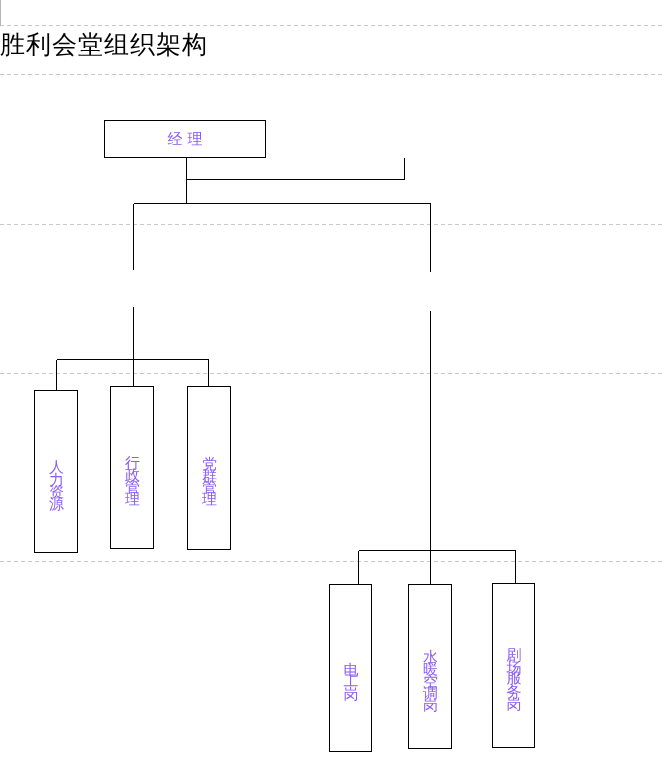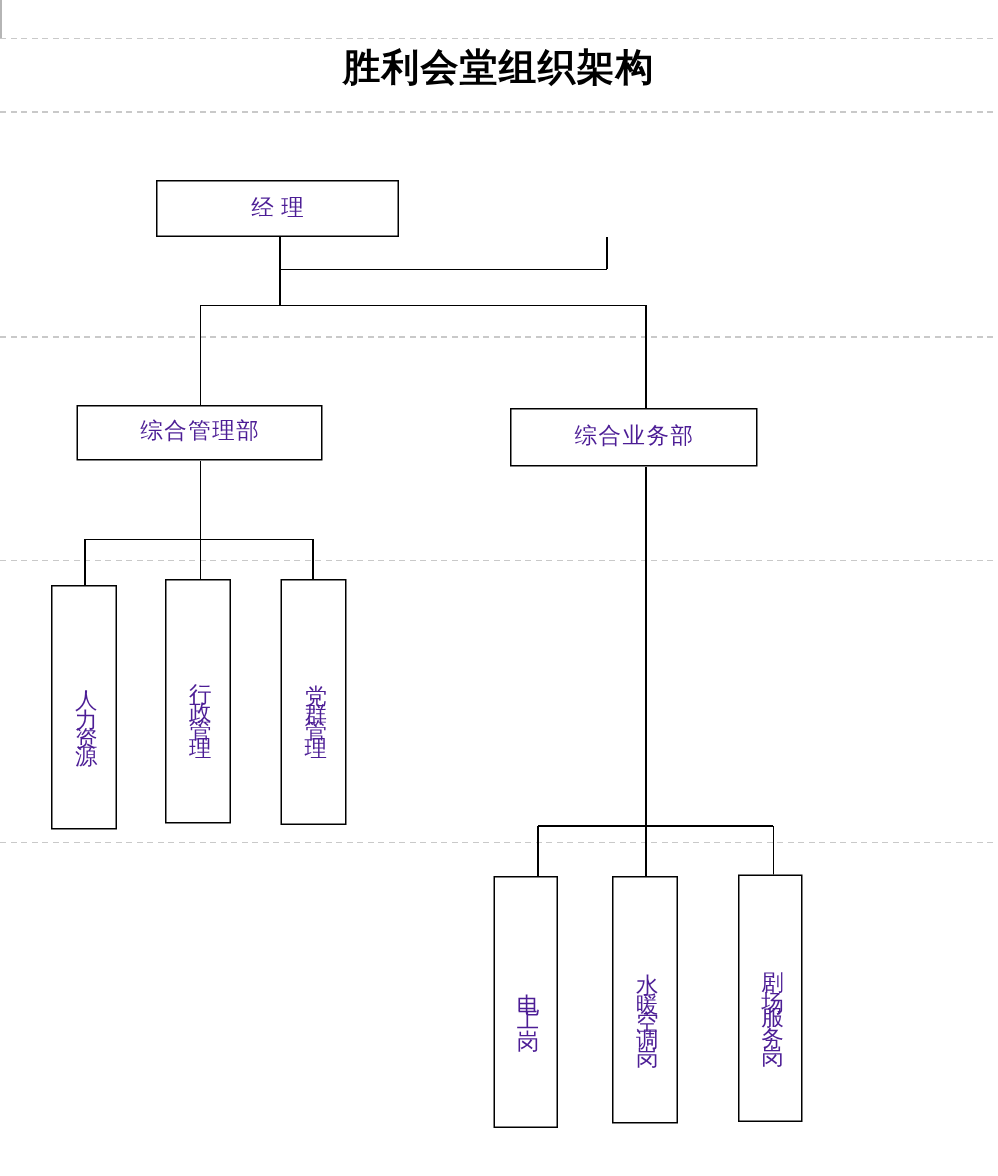--- a/index.html
+++ b/index.html
@@ -22,37 +22,36 @@
     top: 0;
     width: 665px;
     height: 784px;
   }
   .title {
     position: absolute;
     left: 0;
     top: 28px;
     width: 665px;
     margin: 0;
-    text-align: center;
     font-size: 25px;
-    font-weight: bold;
+    font-weight: normal;
     letter-spacing: 1px;
     font-family: "Liberation Serif", "DejaVu Serif", serif;
   }
   .node {
     position: absolute;
     box-sizing: border-box;
     border: 1px solid #000000;
     background: #ffffff;
     display: flex;
     align-items: center;
     justify-content: center;
     font-size: 15px;
     line-height: 1;
-    color: #4c1d95;
+    color: #8b5cf6;
   }
   .node-h {
     letter-spacing: 1px;
     text-indent: 1px;
   }
   .node-h.wide-spacing {
     letter-spacing: 5px;
     text-indent: 5px;
   }
   .node-v {
@@ -95,22 +94,20 @@
       <line x1="358.5" y1="550.5" x2="358.5" y2="584"></line>
       <line x1="430.5" y1="550.5" x2="430.5" y2="584"></line>
       <line x1="515.5" y1="550.5" x2="515.5" y2="583"></line>
     </g>
   </svg>
 
   <h1 class="title">胜利会堂组织架构</h1>
 
   <div class="node node-h wide-spacing" style="left:104px; top:120px; width:162px; height:38px;">经理</div>
 
-  <div class="node node-h" style="left:51px; top:270px; width:164px; height:37px;">综合管理部</div>
-  <div class="node node-h" style="left:340px; top:272px; width:165px; height:39px;">综合业务部</div>
 
   <div class="node node-v" style="left:34px; top:390px; width:44px; height:163px;">人力资源</div>
   <div class="node node-v" style="left:110px; top:386px; width:44px; height:163px;">行政管理</div>
   <div class="node node-v" style="left:187px; top:386px; width:44px; height:164px;">党群管理</div>
 
   <div class="node node-v" style="left:329px; top:584px; width:43px; height:168px;">电工岗</div>
   <div class="node node-v" style="left:408px; top:584px; width:44px; height:165px;">水暖空调岗</div>
   <div class="node node-v" style="left:492px; top:583px; width:43px; height:165px;">剧场服务岗</div>
 
 </div>

